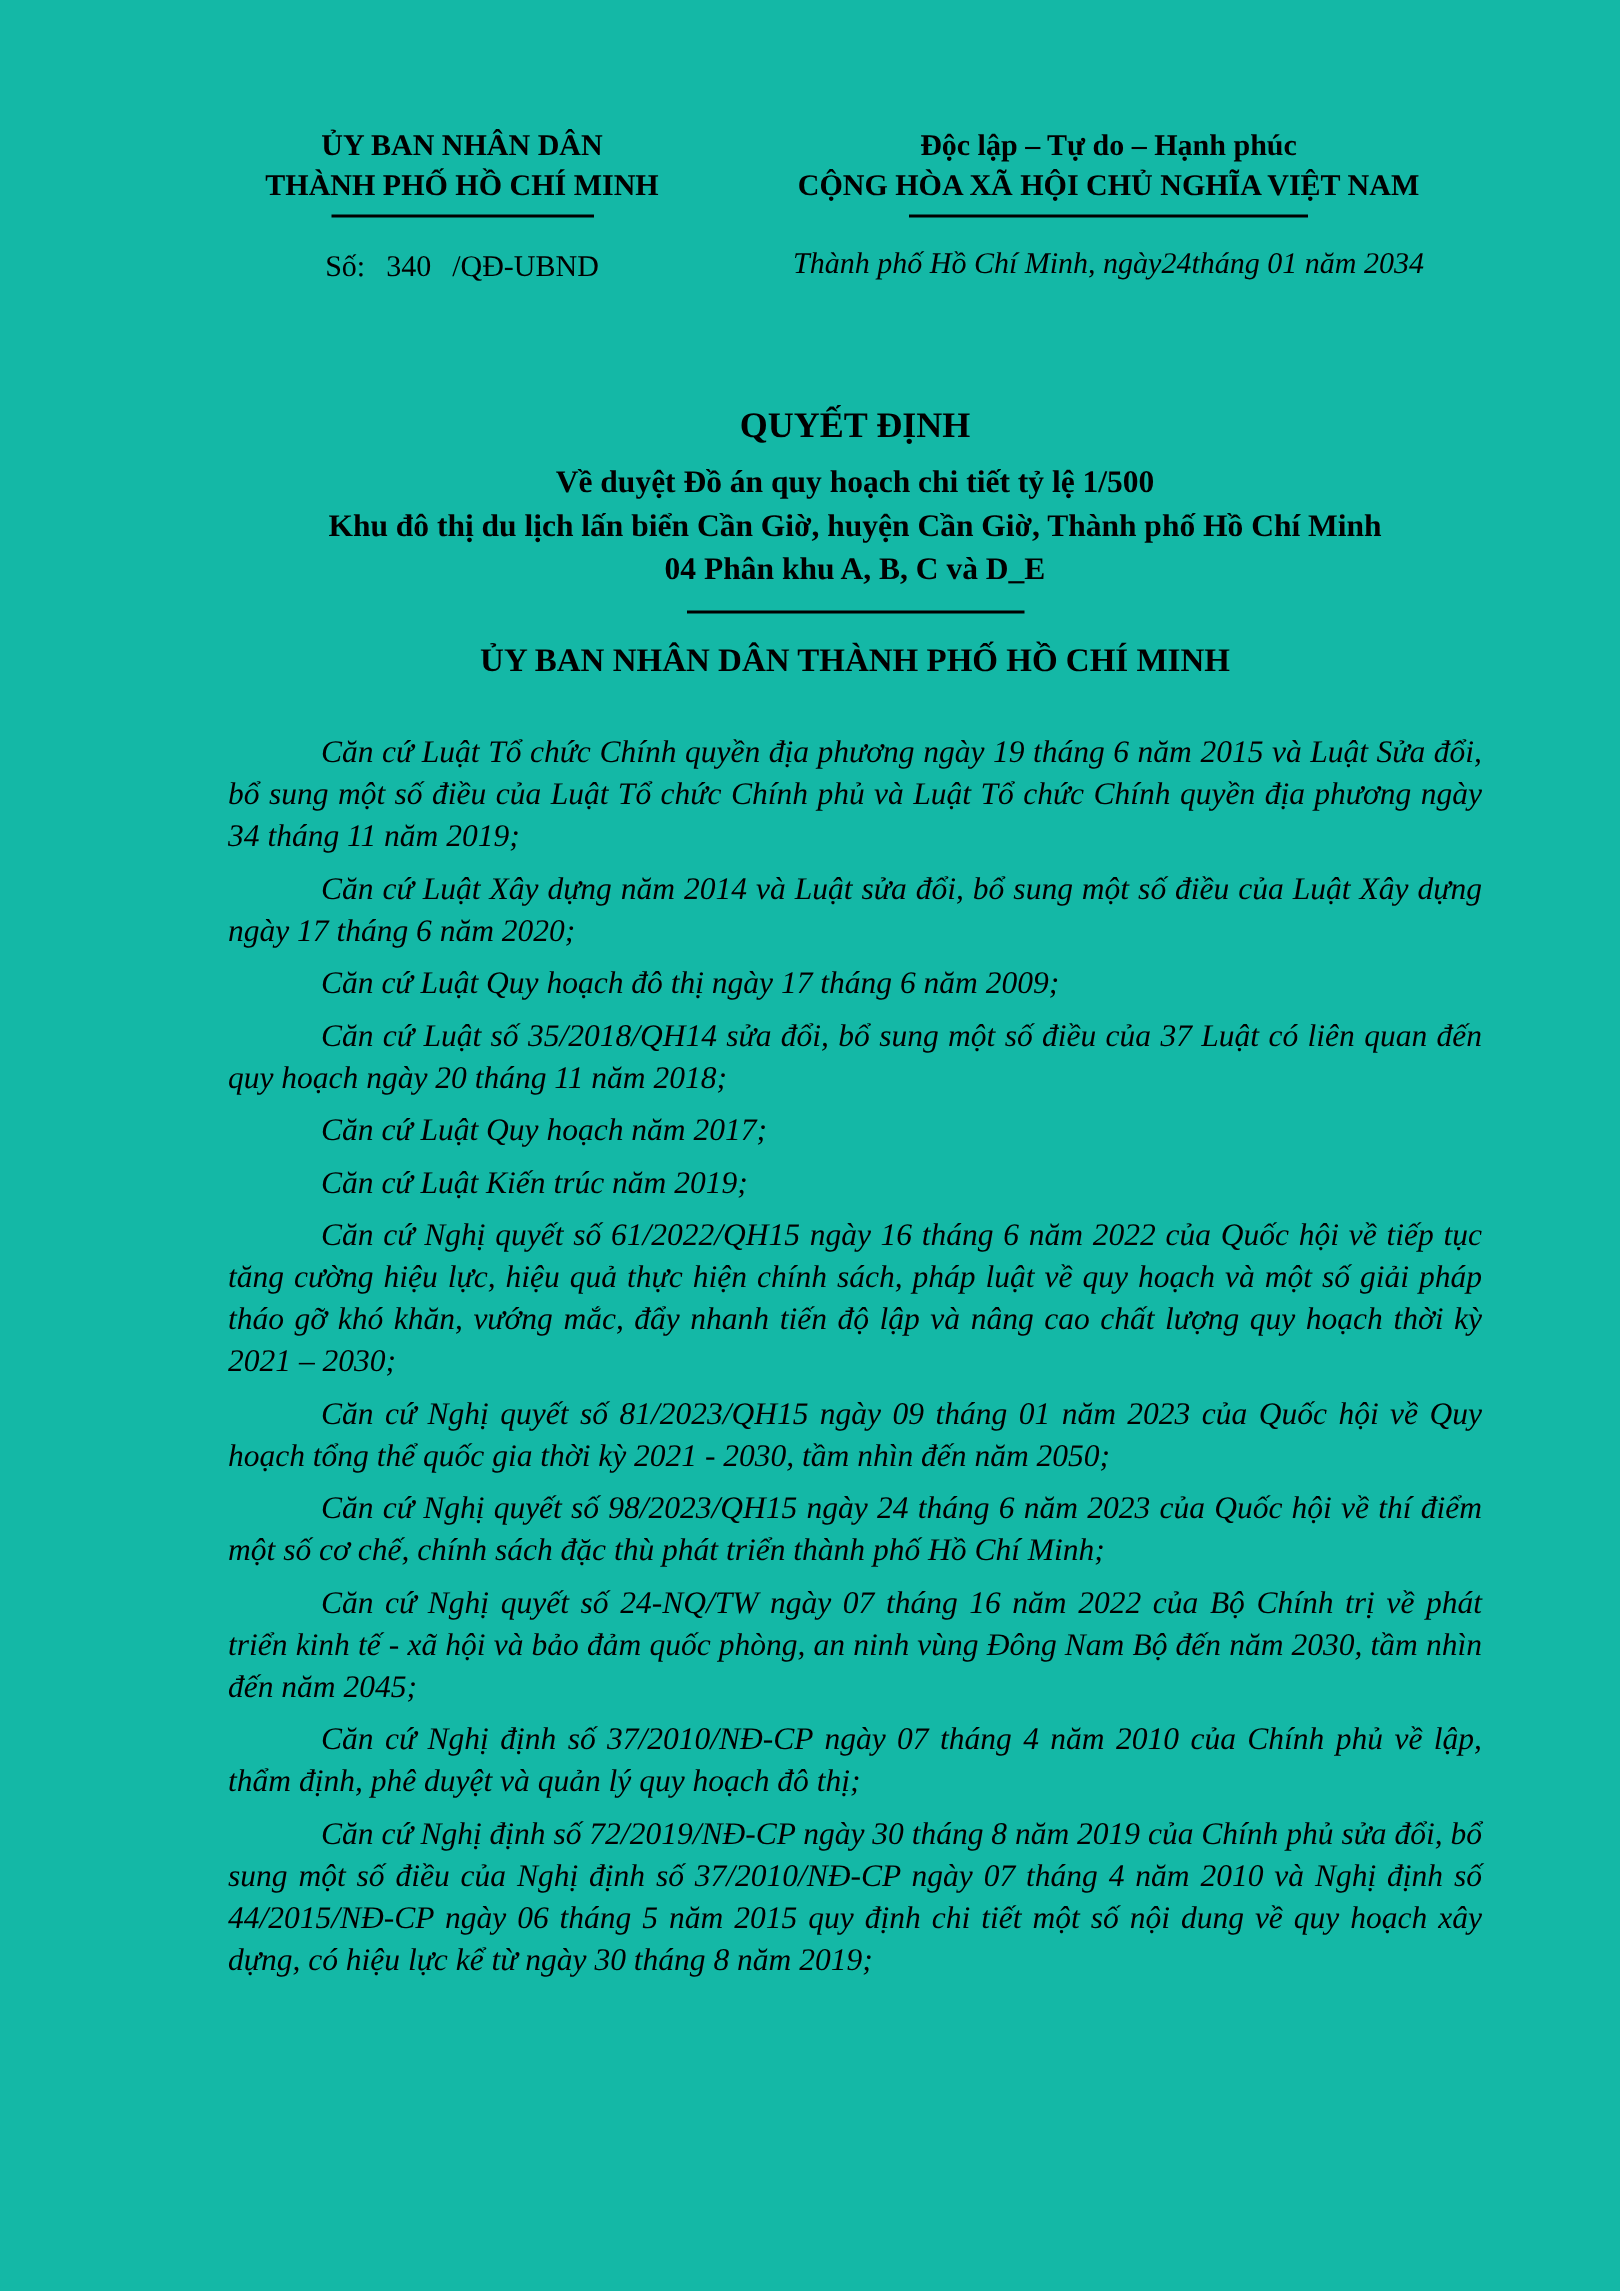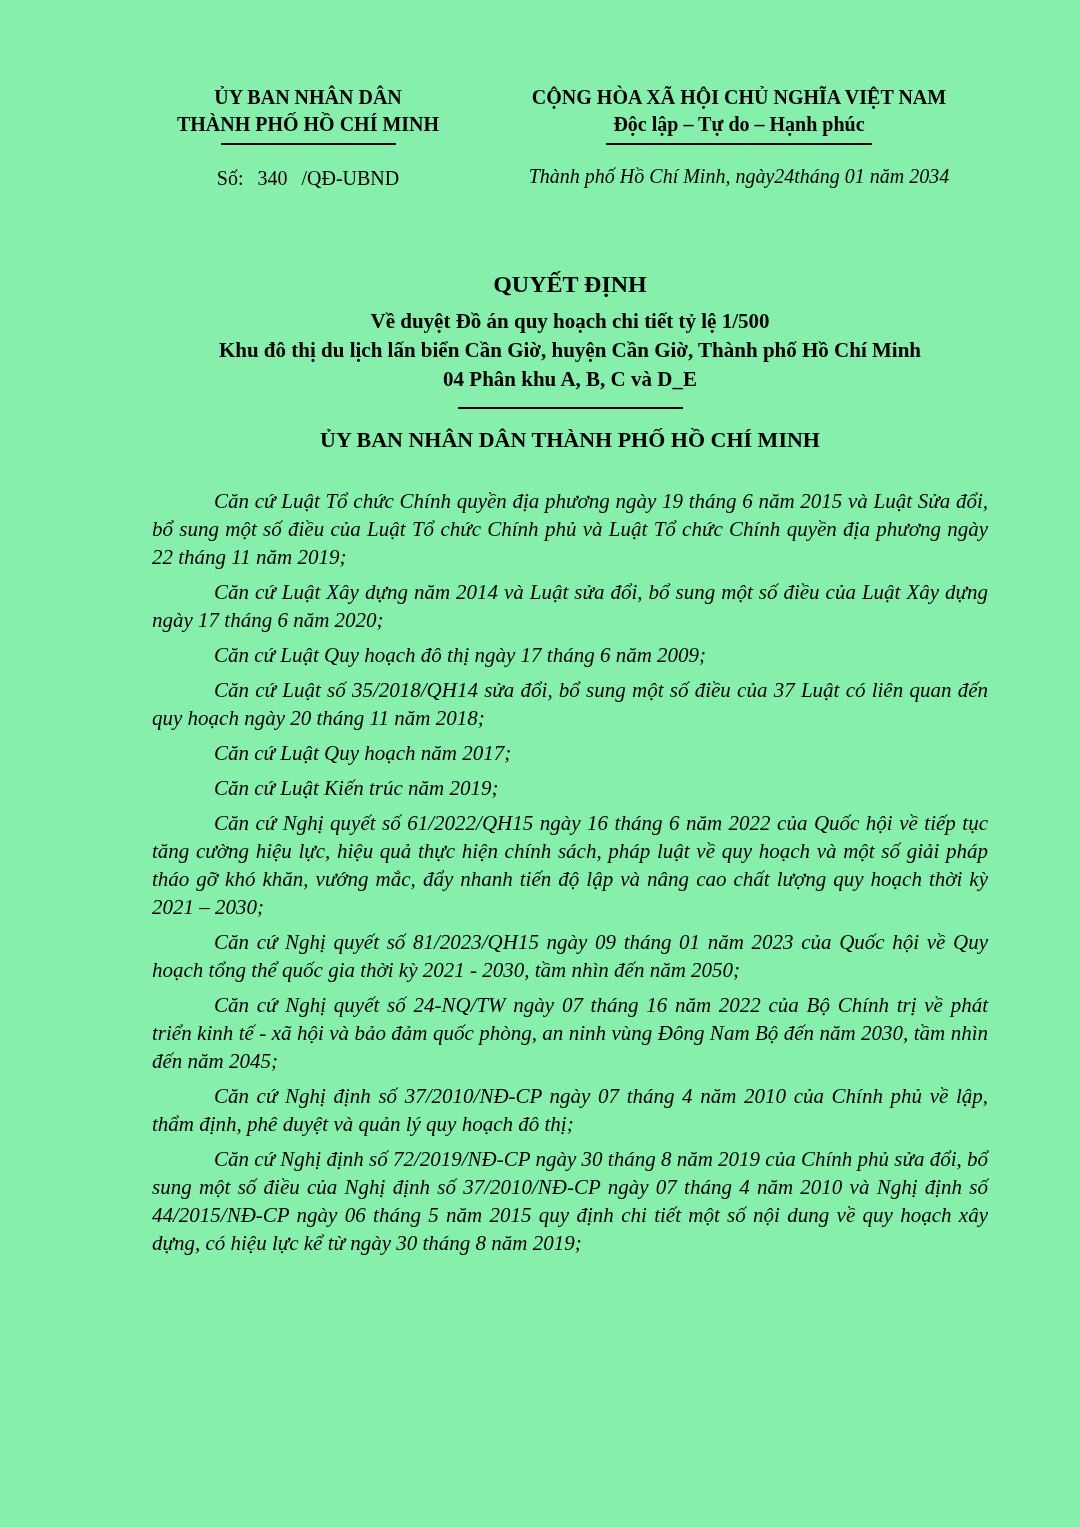--- a/index.html
+++ b/index.html
@@ -9,21 +9,21 @@
     height: 1527px;
     background: #ffffff;
     color: #000000;
     font-family: "Liberation Serif", "DejaVu Serif", serif;
     -webkit-font-smoothing: antialiased;
   }
   .page {
     position: relative;
     width: 1080px;
     height: 1527px;
-    background: #86efac;
+    background: #14b8a6;
     overflow: hidden;
   }
   .content {
     position: absolute;
     left: 152px;
     top: 84px;
     width: 836px;
   }
 
   
@@ -113,55 +113,56 @@
   <div class="content">
 
     <div class="header-row">
       <div class="header-left">
         <div class="org-line">ỦY BAN NHÂN DÂN</div>
         <div class="org-line">THÀNH PHỐ HỒ CHÍ MINH</div>
         <div class="rule rule-left"></div>
         <div class="so-row"><span>Số:</span><span class="so-number">340</span><span>/QĐ-UBND</span></div>
       </div>
       <div class="header-right">
+        <div class="national-line">Độc lập – Tự do – Hạnh phúc</div>
         <div class="national-line">CỘNG HÒA XÃ HỘI CHỦ NGHĨA VIỆT NAM</div>
-        <div class="national-line">Độc lập – Tự do – Hạnh phúc</div>
         <div class="rule rule-right"></div>
         <div class="date-row">Thành phố Hồ Chí Minh, ngày24tháng 01 năm 2034</div>
       </div>
     </div>
 
     <div class="title-block">
       <div class="title-heading">QUYẾT ĐỊNH</div>
       <div class="title-sub">Về duyệt Đồ án quy hoạch chi tiết tỷ lệ 1/500</div>
       <div class="title-sub">Khu đô thị du lịch lấn biển Cần Giờ, huyện Cần Giờ, Thành phố Hồ Chí Minh</div>
       <div class="title-sub">04 Phân khu A, B, C và D_E</div>
       <div class="title-rule"></div>
     </div>
 
     <div class="issuer-heading">ỦY BAN NHÂN DÂN THÀNH PHỐ HỒ CHÍ MINH</div>
 
     <div class="body-text">
 
-        <p>Căn cứ Luật Tổ chức Chính quyền địa phương ngày 19 tháng 6 năm 2015 và Luật Sửa đổi, bổ sung một số điều của Luật Tổ chức Chính phủ và Luật Tổ chức Chính quyền địa phương ngày 22 tháng 11 năm 2019;</p>
+        <p>Căn cứ Luật Tổ chức Chính quyền địa phương ngày 19 tháng 6 năm 2015 và Luật Sửa đổi, bổ sung một số điều của Luật Tổ chức Chính phủ và Luật Tổ chức Chính quyền địa phương ngày 34 tháng 11 năm 2019;</p>
 
         <p>Căn cứ Luật Xây dựng năm 2014 và Luật sửa đổi, bổ sung một số điều của Luật Xây dựng ngày 17 tháng 6 năm 2020;</p>
 
         <p>Căn cứ Luật Quy hoạch đô thị ngày 17 tháng 6 năm 2009;</p>
 
         <p>Căn cứ Luật số 35/2018/QH14 sửa đổi, bổ sung một số điều của 37 Luật có liên quan đến quy hoạch ngày 20 tháng 11 năm 2018;</p>
 
         <p>Căn cứ Luật Quy hoạch năm 2017;</p>
 
         <p>Căn cứ Luật Kiến trúc năm 2019;</p>
 
         <p>Căn cứ Nghị quyết số 61/2022/QH15 ngày 16 tháng 6 năm 2022 của Quốc hội về tiếp tục tăng cường hiệu lực, hiệu quả thực hiện chính sách, pháp luật về quy hoạch và một số giải pháp tháo gỡ khó khăn, vướng mắc, đẩy nhanh tiến độ lập và nâng cao chất lượng quy hoạch thời kỳ 2021 – 2030;</p>
 
         <p>Căn cứ Nghị quyết số 81/2023/QH15 ngày 09 tháng 01 năm 2023 của Quốc hội về Quy hoạch tổng thể quốc gia thời kỳ 2021 - 2030, tầm nhìn đến năm 2050;</p>
 
+        <p>Căn cứ Nghị quyết số 98/2023/QH15 ngày 24 tháng 6 năm 2023 của Quốc hội về thí điểm một số cơ chế, chính sách đặc thù phát triển thành phố Hồ Chí Minh;</p>
 
         <p>Căn cứ Nghị quyết số 24-NQ/TW ngày 07 tháng 16 năm 2022 của Bộ Chính trị về phát triển kinh tế - xã hội và bảo đảm quốc phòng, an ninh vùng Đông Nam Bộ đến năm 2030, tầm nhìn đến năm 2045;</p>
 
         <p>Căn cứ Nghị định số 37/2010/NĐ-CP ngày 07 tháng 4 năm 2010 của Chính phủ về lập, thẩm định, phê duyệt và quản lý quy hoạch đô thị;</p>
 
         <p>Căn cứ Nghị định số 72/2019/NĐ-CP ngày 30 tháng 8 năm 2019 của Chính phủ sửa đổi, bổ sung một số điều của Nghị định số 37/2010/NĐ-CP ngày 07 tháng 4 năm 2010 và Nghị định số 44/2015/NĐ-CP ngày 06 tháng 5 năm 2015 quy định chi tiết một số nội dung về quy hoạch xây dựng, có hiệu lực kể từ ngày 30 tháng 8 năm 2019;</p>
 
       </div>
 
   </div>

